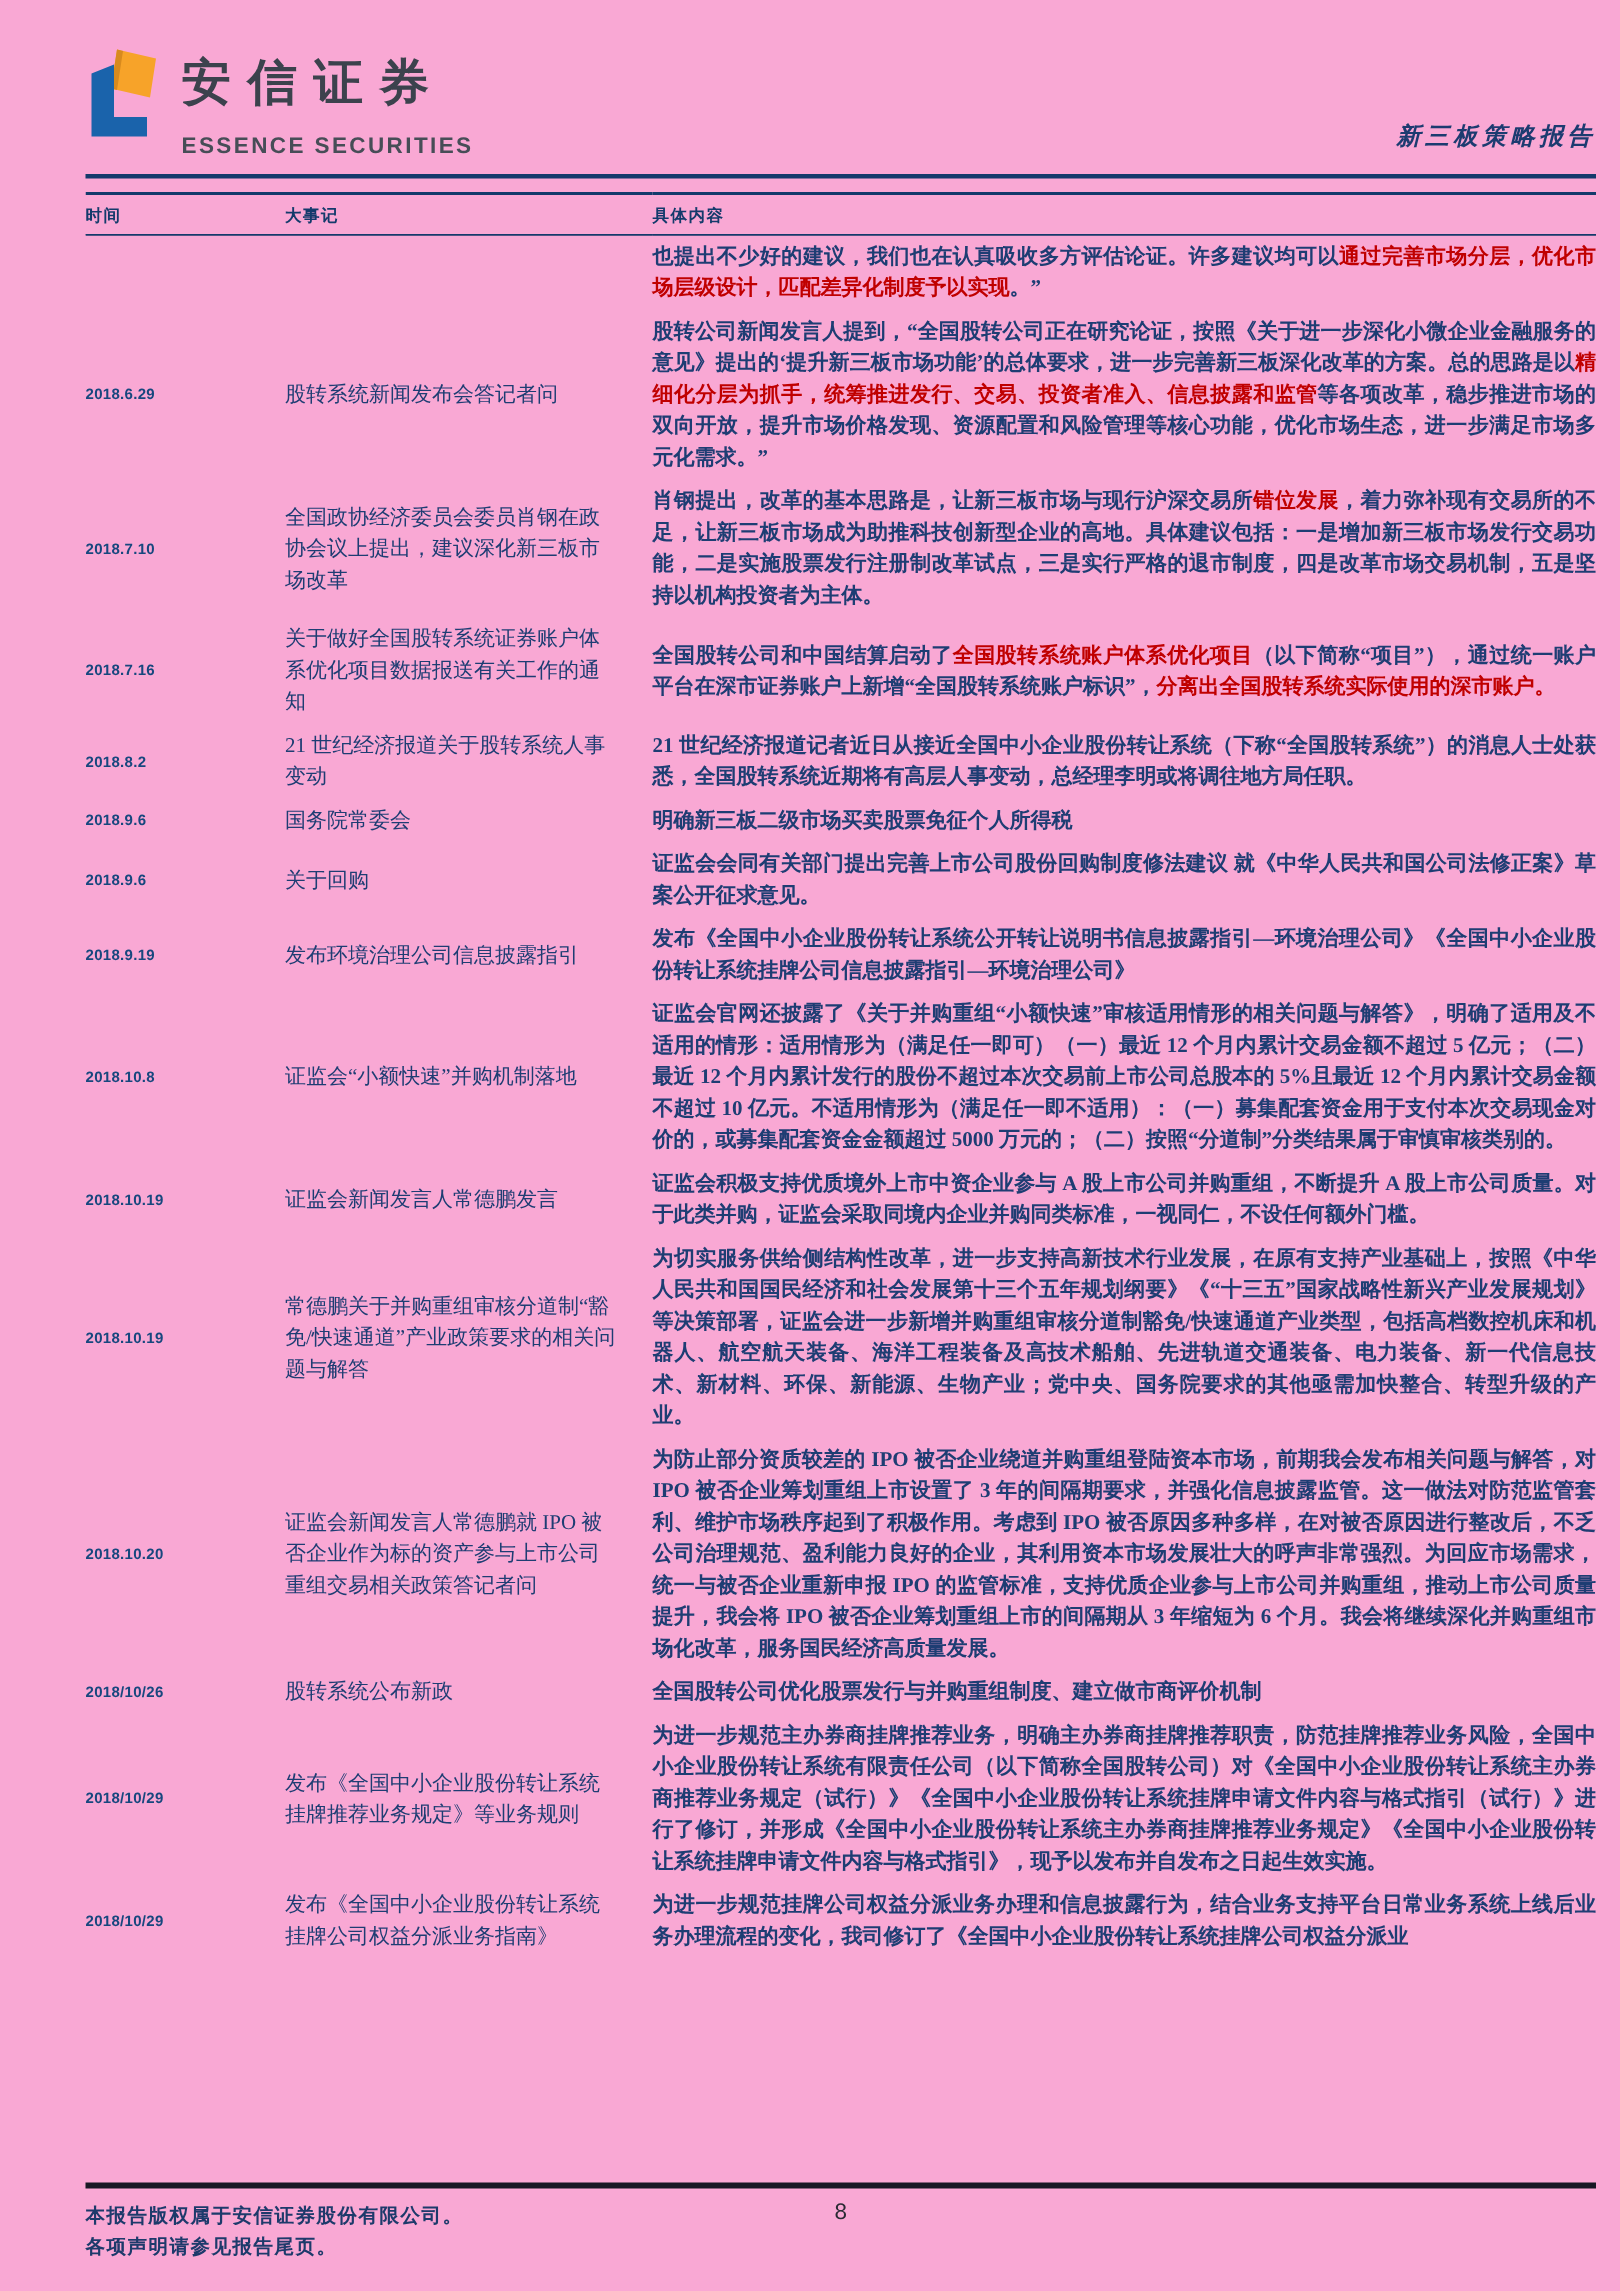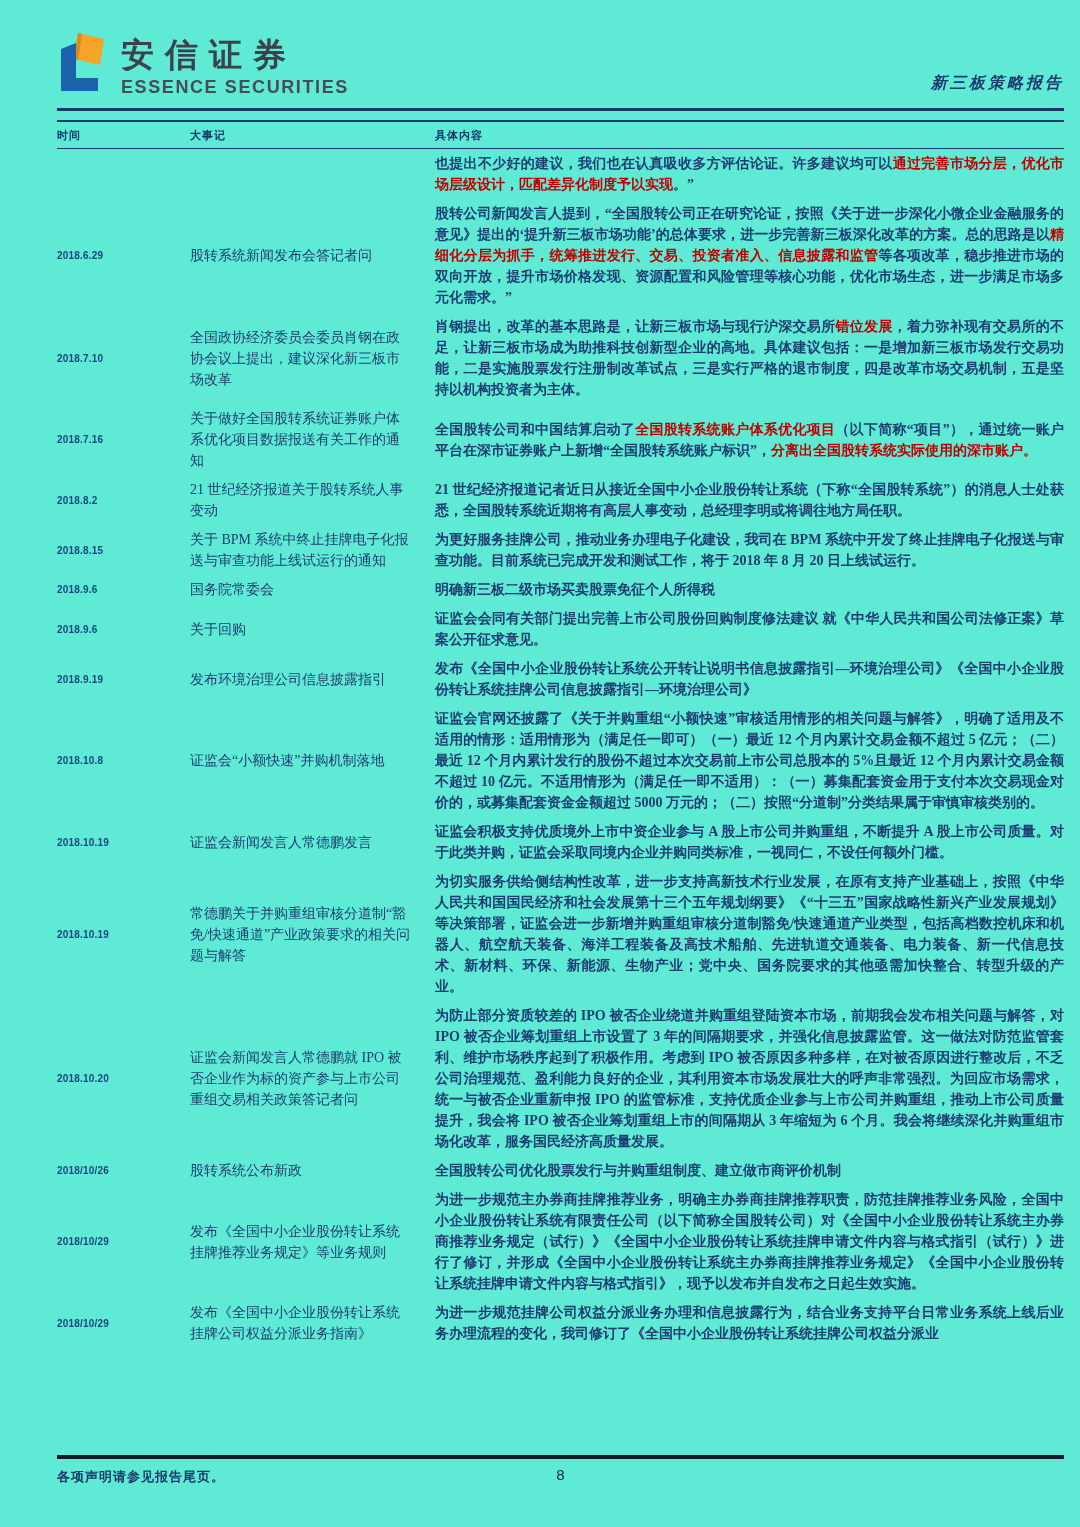--- a/index.html
+++ b/index.html
@@ -1,41 +1,41 @@
 <!DOCTYPE html>
 <html><head>
 <meta charset="utf-8">
 <style>
   * { margin:0; padding:0; box-sizing:border-box; }
   html,body { background:#e8e8e8; }
   .page {
     position:relative;
     width:1080px; height:1527px;
     margin:0 auto;
-    background:#5eead4;
+    background:#f9a8d4;
     overflow:hidden;
     font-family:"Liberation Serif", serif;
     color:#1e3d73;
   }
   
   .hdr {
     margin:30px 16px 0 57px;
     display:flex; justify-content:space-between; align-items:flex-end;
   }
   .brand { display:flex; align-items:flex-start; gap:14px; }
   .brand-txt { display:flex; flex-direction:column; justify-content:flex-end; padding-top:6px; }
   .brand-cn {
     font-family:"Liberation Sans", sans-serif;
     font-size:33px; font-weight:bold; color:#3c424d;
     letter-spacing:11px; line-height:38px; white-space:nowrap;
   }
   .brand-en {
     font-family:"Liberation Sans", sans-serif;
-    font-size:18px; font-weight:bold; color:#474d57;
-    letter-spacing:1.6px; margin-top:3px; white-space:nowrap;
+    font-size:15px; font-weight:bold; color:#474d57;
+    letter-spacing:1.6px; margin-top:15px; white-space:nowrap;
   }
   .report-tag {
     font-family:"Liberation Serif", serif;
     font-style:italic; font-weight:bold;
     font-size:16px; color:#1c3b70;
     letter-spacing:3px; padding-bottom:4px; white-space:nowrap;
   }
   .hdr-rule {
     margin:10px 16px 0 57px;
     border-top:3px solid #143a6b;
@@ -140,25 +140,20 @@
             <td class="c-date">2018.7.16</td>
             <td class="c-event">关于做好全国股转系统证券账户体系优化项目数据报送有关工作的通知</td>
             <td class="c-content"><span>全国股转公司和中国结算启动了</span><span class="red">全国股转系统账户体系优化项目</span><span>（以下简称“项目”），通过统一账户平台在深市证券账户上新增“全国股转系统账户标识”，</span><span class="red">分离出全国股转系统实际使用的深市账户。</span></td>
           </tr>
           <tr>
             <td class="c-date">2018.8.2</td>
             <td class="c-event">21 世纪经济报道关于股转系统人事变动</td>
             <td class="c-content"><span>21 世纪经济报道记者近日从接近全国中小企业股份转让系统（下称“全国股转系统”）的消息人士处获悉，全国股转系统近期将有高层人事变动，总经理李明或将调往地方局任职。</span></td>
           </tr>
           <tr>
-            <td class="c-date">2018.8.15</td>
-            <td class="c-event">关于 BPM 系统中终止挂牌电子化报送与审查功能上线试运行的通知</td>
-            <td class="c-content"><span>为更好服务挂牌公司，推动业务办理电子化建设，我司在 BPM 系统中开发了终止挂牌电子化报送与审查功能。目前系统已完成开发和测试工作，将于 2018 年 8 月 20 日上线试运行。</span></td>
-          </tr>
-          <tr>
             <td class="c-date">2018.9.6</td>
             <td class="c-event">国务院常委会</td>
             <td class="c-content"><span>明确新三板二级市场买卖股票免征个人所得税</span></td>
           </tr>
           <tr>
             <td class="c-date">2018.9.6</td>
             <td class="c-event">关于回购</td>
             <td class="c-content"><span>证监会会同有关部门提出完善上市公司股份回购制度修法建议 就《中华人民共和国公司法修正案》草案公开征求意见。</span></td>
           </tr>
           <tr>
@@ -199,17 +194,18 @@
           <tr>
             <td class="c-date">2018/10/29</td>
             <td class="c-event">发布《全国中小企业股份转让系统挂牌公司权益分派业务指南》</td>
             <td class="c-content"><span>为进一步规范挂牌公司权益分派业务办理和信息披露行为，结合业务支持平台日常业务系统上线后业务办理流程的变化，我司修订了《全国中小企业股份转让系统挂牌公司权益分派业</span></td>
           </tr>
         </tbody>
     </table>
   </div>
 
   <div class="footer">
+    <div class="foot-line">本报告版权属于安信证券股份有限公司。</div>
     <div class="foot-line">各项声明请参见报告尾页。</div>
     <div class="page-num">8</div>
   </div>
 
 </div>
 
 </body></html>

